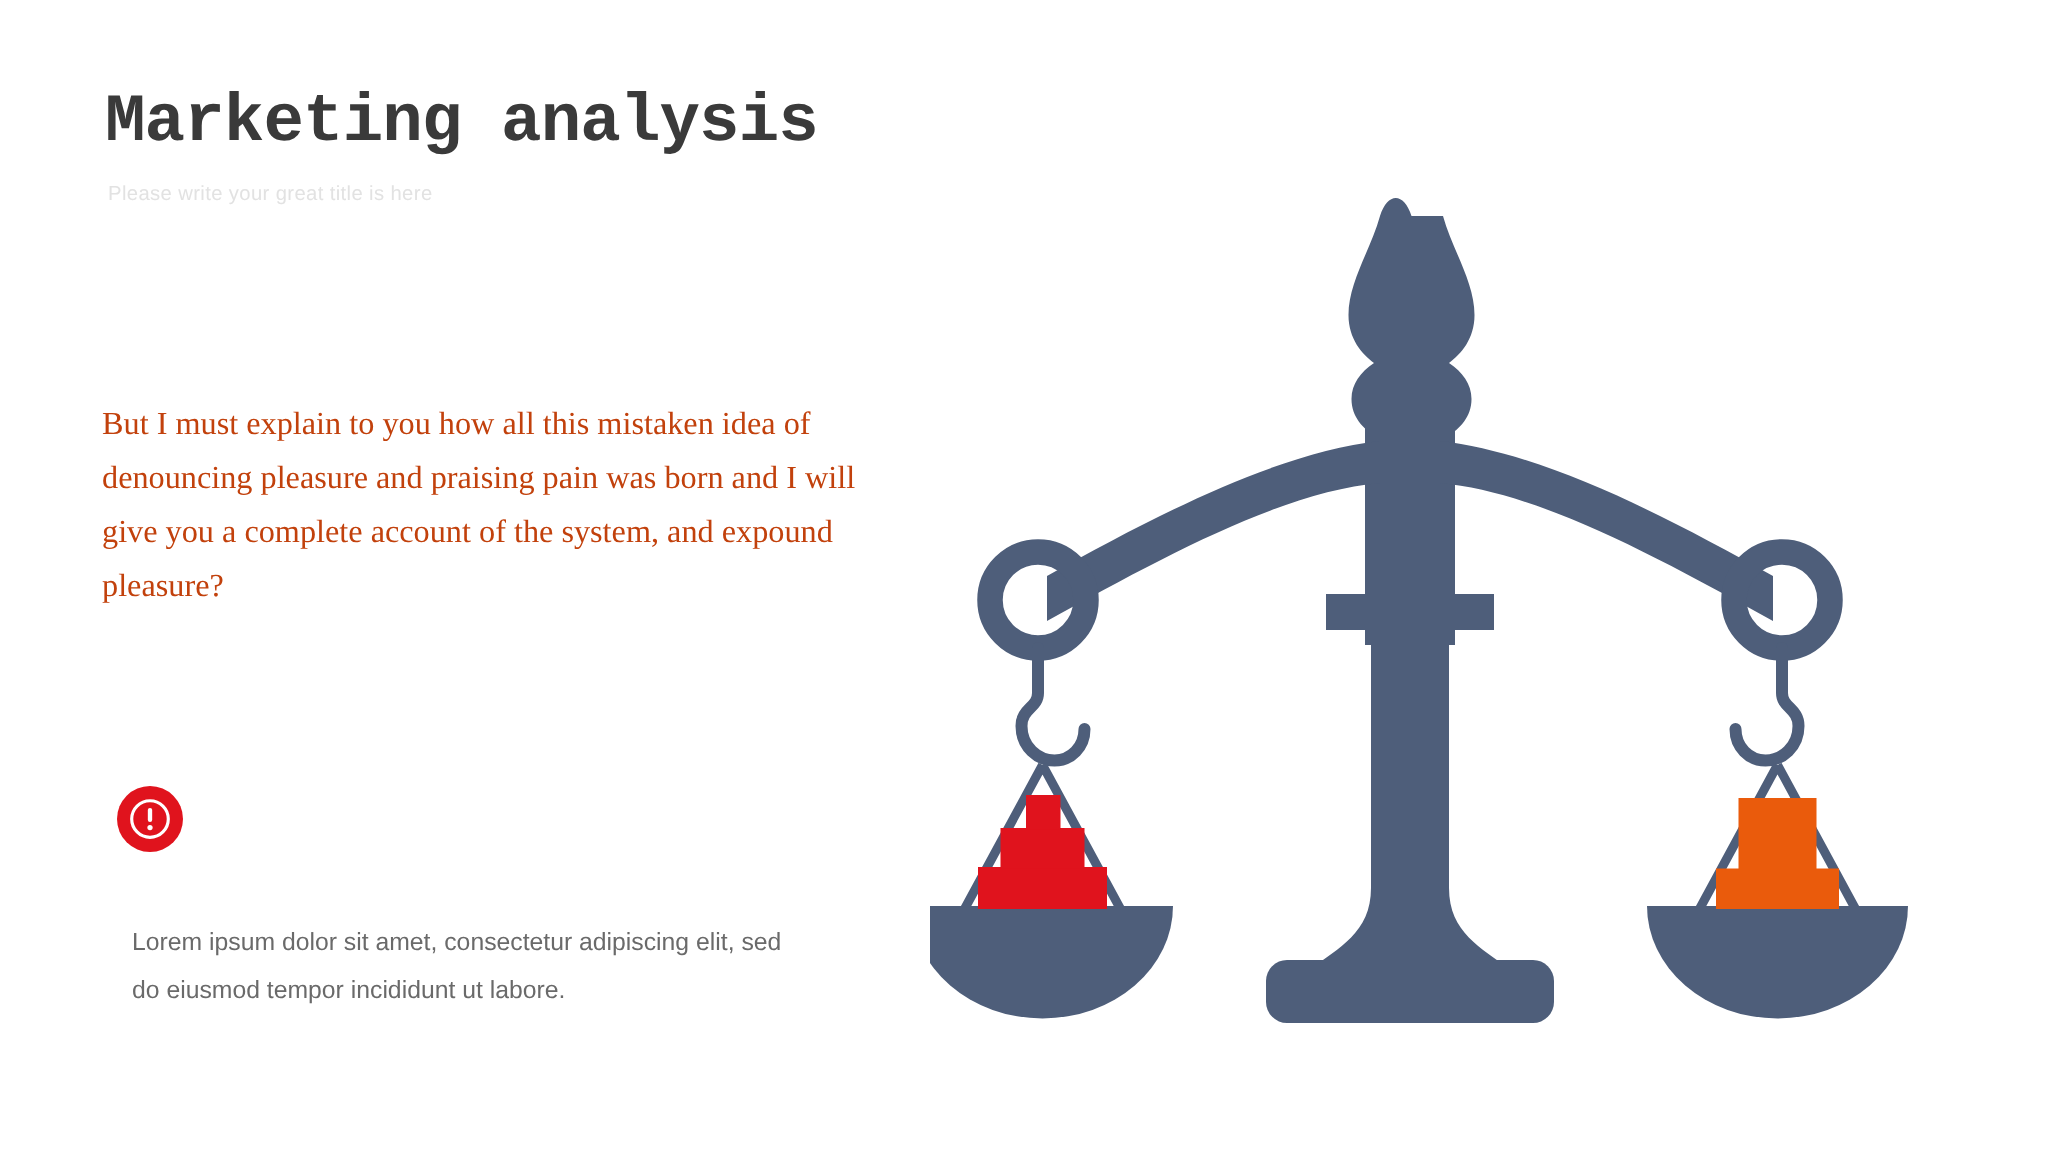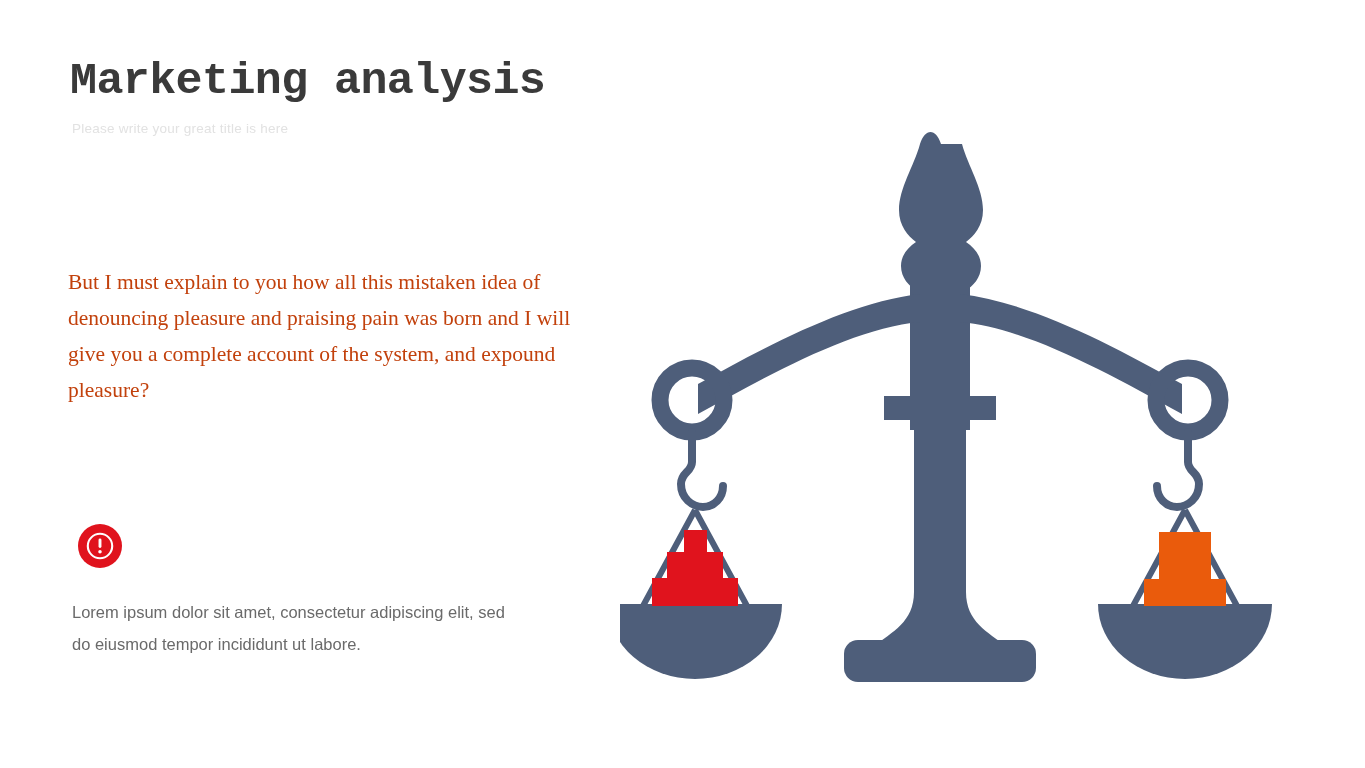--- a/index.html
+++ b/index.html
@@ -74,21 +74,21 @@
 
   .note-paragraph {
     position: absolute;
     left: 72px;
     top: 596px;
     width: 440px;
     font-family: "Liberation Sans", sans-serif;
     font-size: 16.5px;
     line-height: 32px;
     color: #6a6a6a;
-    margin: 0;
+    margin: 16px;
   }
 
   
   .scale-figure {
     position: absolute;
     left: 620px;
     top: 132px;
     width: 680px;
     height: 565px;
   }

